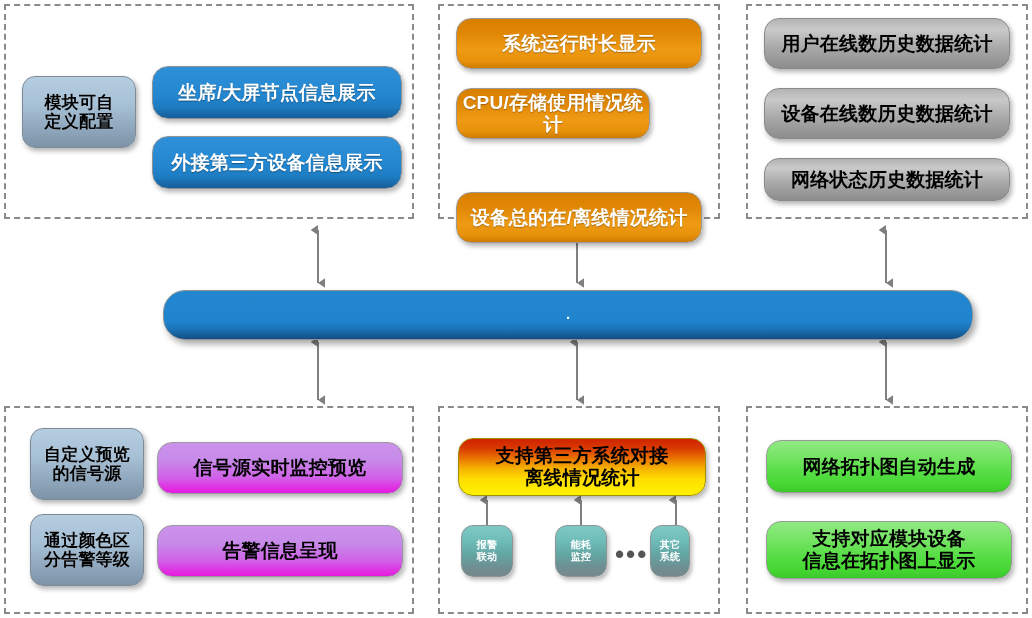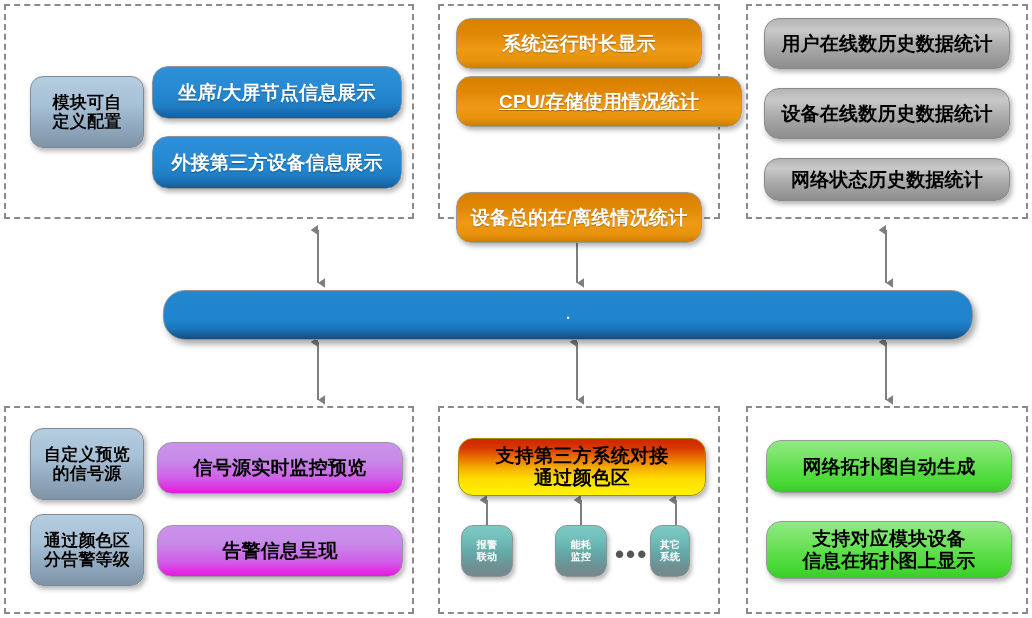--- a/index.html
+++ b/index.html
@@ -184,29 +184,29 @@
 
     <line x1="886" y1="342" x2="886" y2="400" stroke="#7f7f7f" stroke-width="2" marker-start="url(#ah-up)" marker-end="url(#ah-dn)"></line>
 
     <line x1="487" y1="525" x2="487" y2="500" stroke="#7f7f7f" stroke-width="2" marker-end="url(#ah-up)"></line>
     <line x1="581" y1="525" x2="581" y2="500" stroke="#7f7f7f" stroke-width="2" marker-end="url(#ah-up)"></line>
     <line x1="676" y1="525" x2="676" y2="500" stroke="#7f7f7f" stroke-width="2" marker-end="url(#ah-up)"></line>
   </svg>
 
   <div class="panel" style="left:4px; top:4px; width:410px; height:215px;">
   </div>
-  <div class="box steel" style="left:22px; top:76px; width:114px; height:72px;margin-left:8px;">模块可自
+  <div class="box steel" style="left:22px; top:76px; width:114px; height:72px;">模块可自
 定义配置</div>
   <div class="box blue" style="left:152px; top:66px; width:250px; height:53px;">坐席/大屏节点信息展示</div>
   <div class="box blue" style="left:152px; top:136px; width:250px; height:53px;">外接第三方设备信息展示</div>
 
   <div class="panel" style="left:438px; top:4px; width:282px; height:215px;">
   </div>
   <div class="box orange" style="left:456px; top:18px; width:246px; height:51px;">系统运行时长显示</div>
-  <div class="box orange" style="left:456px; top:76px; width:286px; height:51px;text-decoration:underline;">CPU/存储使用情况统计</div>
+  <div class="box orange" style="left:456px; top:88px; width:194px; height:51px;">CPU/存储使用情况统计</div>
   <div class="box orange" style="left:456px; top:158px; width:246px; height:51px;margin-top:34px;">设备总的在/离线情况统计</div>
 
   <div class="panel" style="left:746px; top:4px; width:282px; height:215px;">
   </div>
   <div class="box silver" style="left:764px; top:18px; width:246px; height:51px;">用户在线数历史数据统计</div>
   <div class="box silver" style="left:764px; top:88px; width:246px; height:51px;">设备在线数历史数据统计</div>
   <div class="box silver" style="left:764px; top:158px; width:246px; height:43px;">网络状态历史数据统计</div>
 
   <div class="hub" style="left:163px; top:290px; width:810px; height:50px;">
     <span class="hub-dot">.</span>
@@ -217,21 +217,21 @@
   <div class="box steel" style="left:30px; top:428px; width:114px; height:72px;">自定义预览
 的信号源</div>
   <div class="box steel" style="left:30px; top:514px; width:114px; height:72px;">通过颜色区
 分告警等级</div>
   <div class="box magenta" style="left:157px; top:442px; width:246px; height:52px;">信号源实时监控预览</div>
   <div class="box magenta" style="left:157px; top:525px; width:246px; height:52px;">告警信息呈现</div>
 
   <div class="panel" style="left:438px; top:406px; width:282px; height:208px;">
   </div>
   <div class="box fire" style="left:458px; top:438px; width:248px; height:58px;">支持第三方系统对接
-通过颜色区</div>
+离线情况统计</div>
   <div class="box teal" style="left:461px; top:525px; width:52px; height:52px;">报警
 联动</div>
   <div class="box teal" style="left:555px; top:525px; width:52px; height:52px;">能耗
 监控</div>
   <div class="box teal" style="left:650px; top:525px; width:40px; height:52px;">其它
 系统</div>
   <div class="ellipsis" style="left:615px; top:541px;">•••</div>
 
   <div class="panel" style="left:746px; top:406px; width:282px; height:208px;">
   </div>

